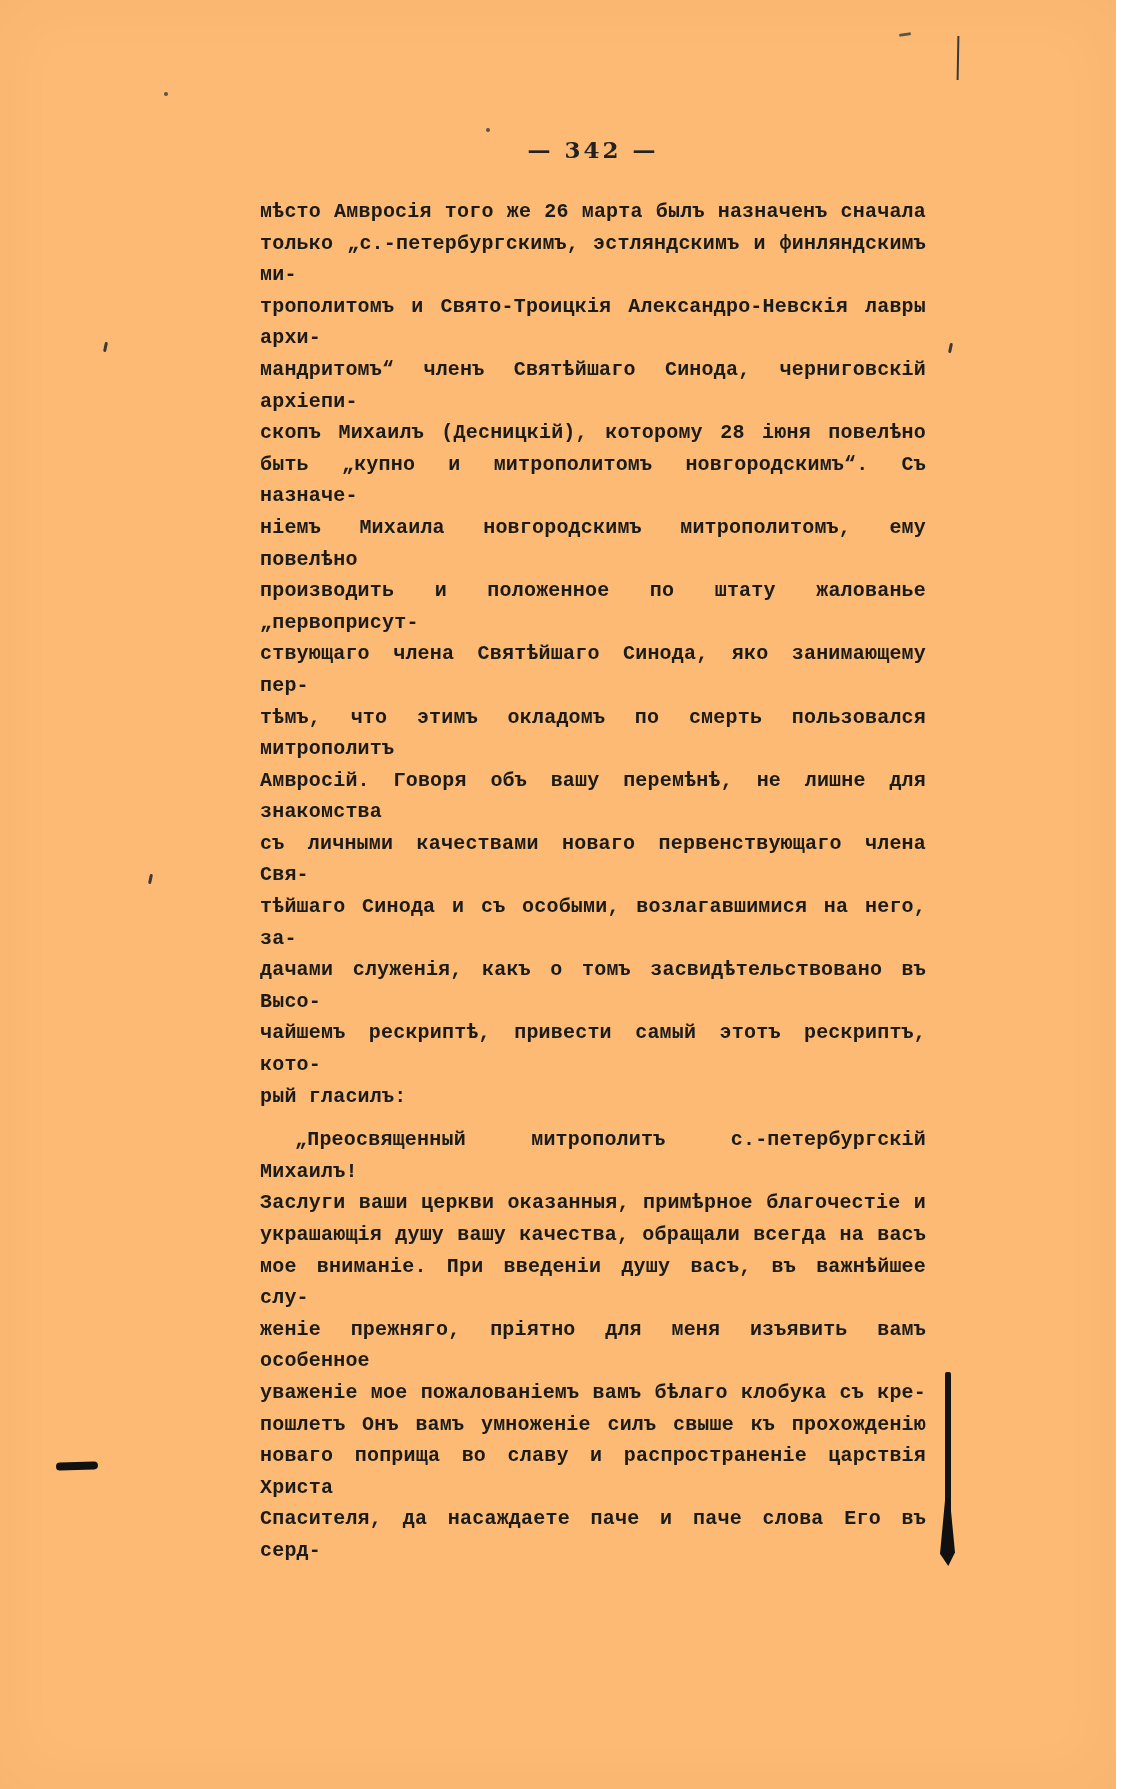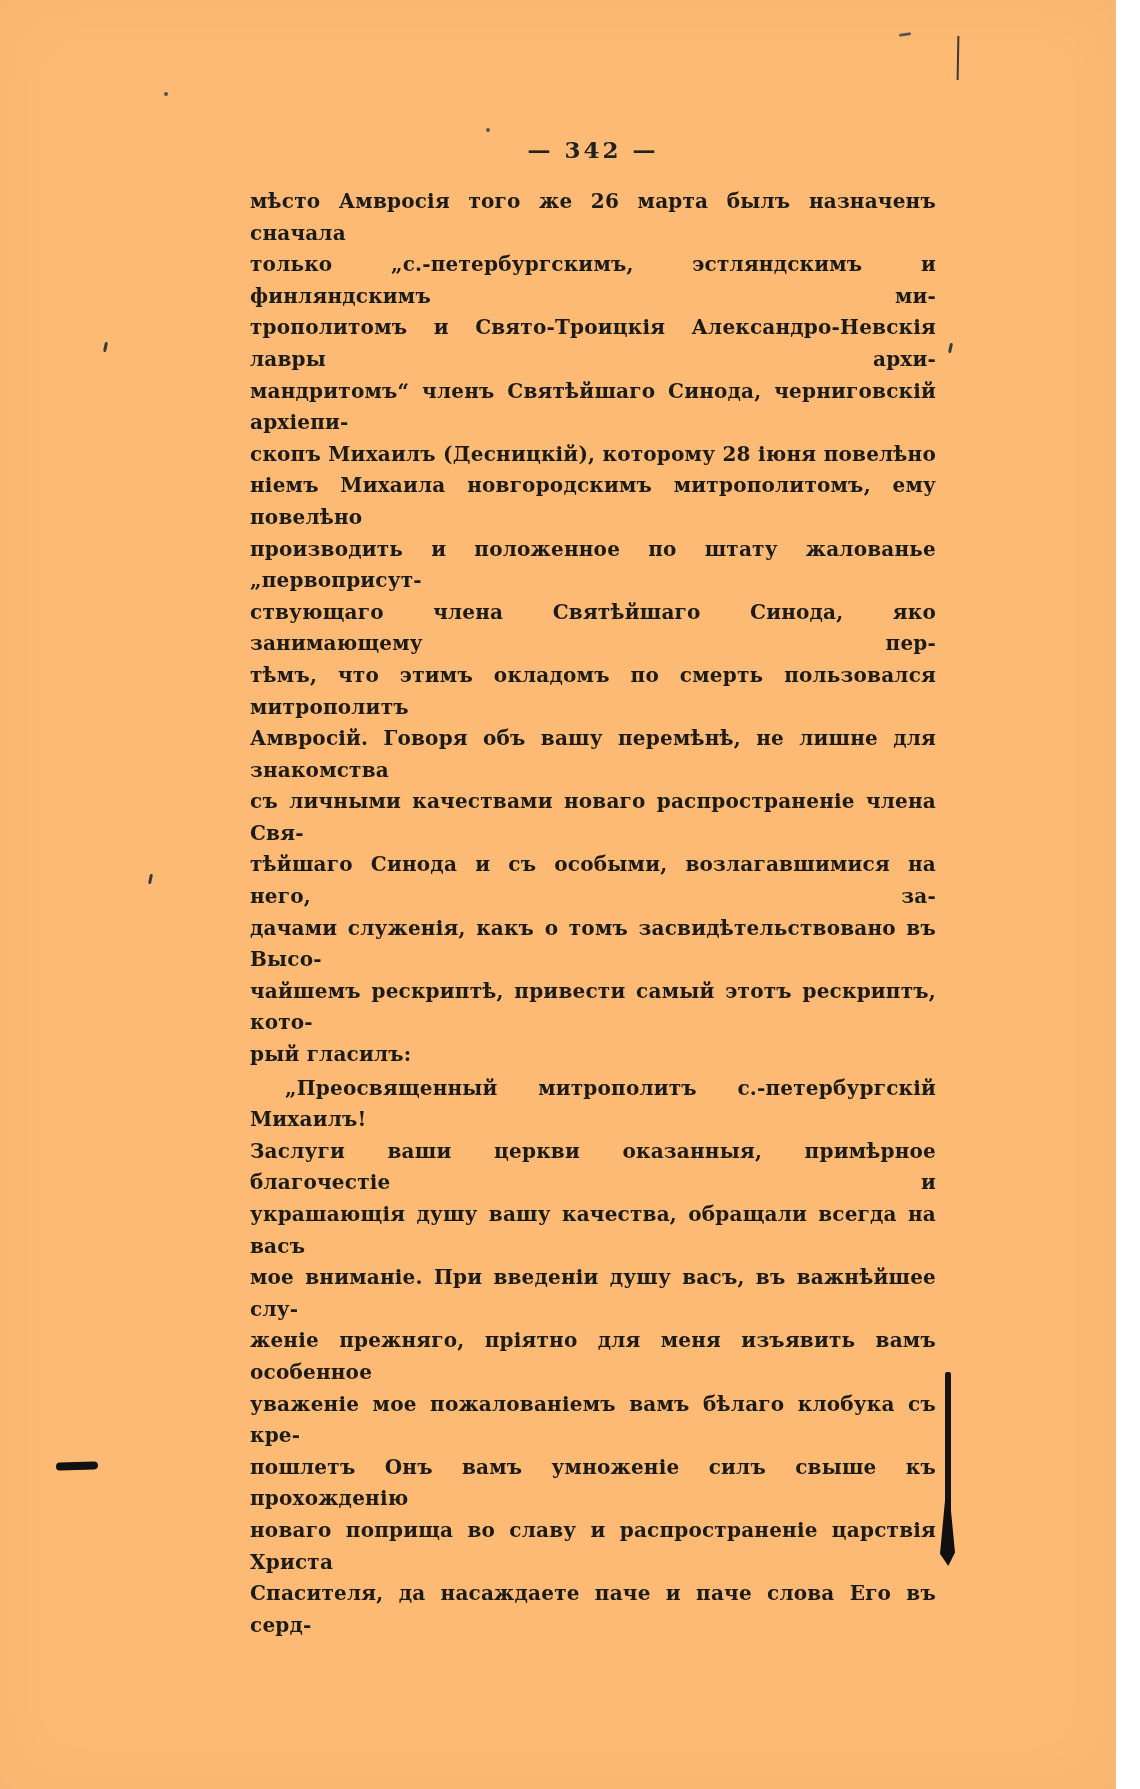--- a/index.html
+++ b/index.html
@@ -31,21 +31,21 @@
     position: absolute;
     top: 184px;
     left: 248px;
     width: 690px;
     font-size: 20px;
     font-weight: 700;
     line-height: 31.6px;
     color: #1b1b19;
     letter-spacing: 0.2px;
   }
-  .paragraph { margin: 2px; padding: 0; }
+  .paragraph { margin: 12px; padding: 0; font-family: Liberation Mono, monospace; }
   .line {
     text-align: justify;
     text-align-last: justify;
   }
   .line.last { text-align-last: left; }
   .line.indent { text-indent: 35px; }
 
   
   .artifact { position: absolute; background: #1a1a1a; }
   .edge-line-top {
@@ -88,26 +88,27 @@
   <div class="page-number">— 342 —</div>
 
   <div class="text-block">
 
     <div class="paragraph">
       <div class="line">мѣсто Амвросія того же 26 марта былъ назначенъ сначала</div>
       <div class="line">только „с.-петербургскимъ, эстляндскимъ и финляндскимъ ми-</div>
       <div class="line">трополитомъ и Свято-Троицкія Александро-Невскія лавры архи-</div>
       <div class="line">мандритомъ“ членъ Святѣйшаго Синода, черниговскій архіепи-</div>
       <div class="line">скопъ Михаилъ (Десницкій), которому 28 іюня повелѣно</div>
+      <div class="line">быть „купно и митрополитомъ новгородскимъ“. Съ назначе-</div>
       <div class="line">ніемъ Михаила новгородскимъ митрополитомъ, ему повелѣно</div>
       <div class="line">производить и положенное по штату жалованье „первоприсут-</div>
       <div class="line">ствующаго члена Святѣйшаго Синода, яко занимающему пер-</div>
       <div class="line">тѣмъ, что этимъ окладомъ по смерть пользовался митрополитъ</div>
       <div class="line">Амвросій. Говоря объ вашу перемѣнѣ, не лишне для знакомства</div>
-      <div class="line">съ личными качествами новаго распространеніе члена Свя-</div>
+      <div class="line">съ личными качествами новаго первенствующаго члена Свя-</div>
       <div class="line">тѣйшаго Синода и съ особыми, возлагавшимися на него, за-</div>
       <div class="line">дачами служенія, какъ о томъ засвидѣтельствовано въ Высо-</div>
       <div class="line">чайшемъ рескриптѣ, привести самый этотъ рескриптъ, кото-</div>
       <div class="line last">рый гласилъ:</div>
     </div>
 
     <div class="paragraph">
       <div class="line indent">„Преосвященный митрополитъ с.-петербургскій Михаилъ!</div>
       <div class="line">Заслуги ваши церкви оказанныя, примѣрное благочестіе и</div>
       <div class="line">украшающія душу вашу качества, обращали всегда на васъ</div>

